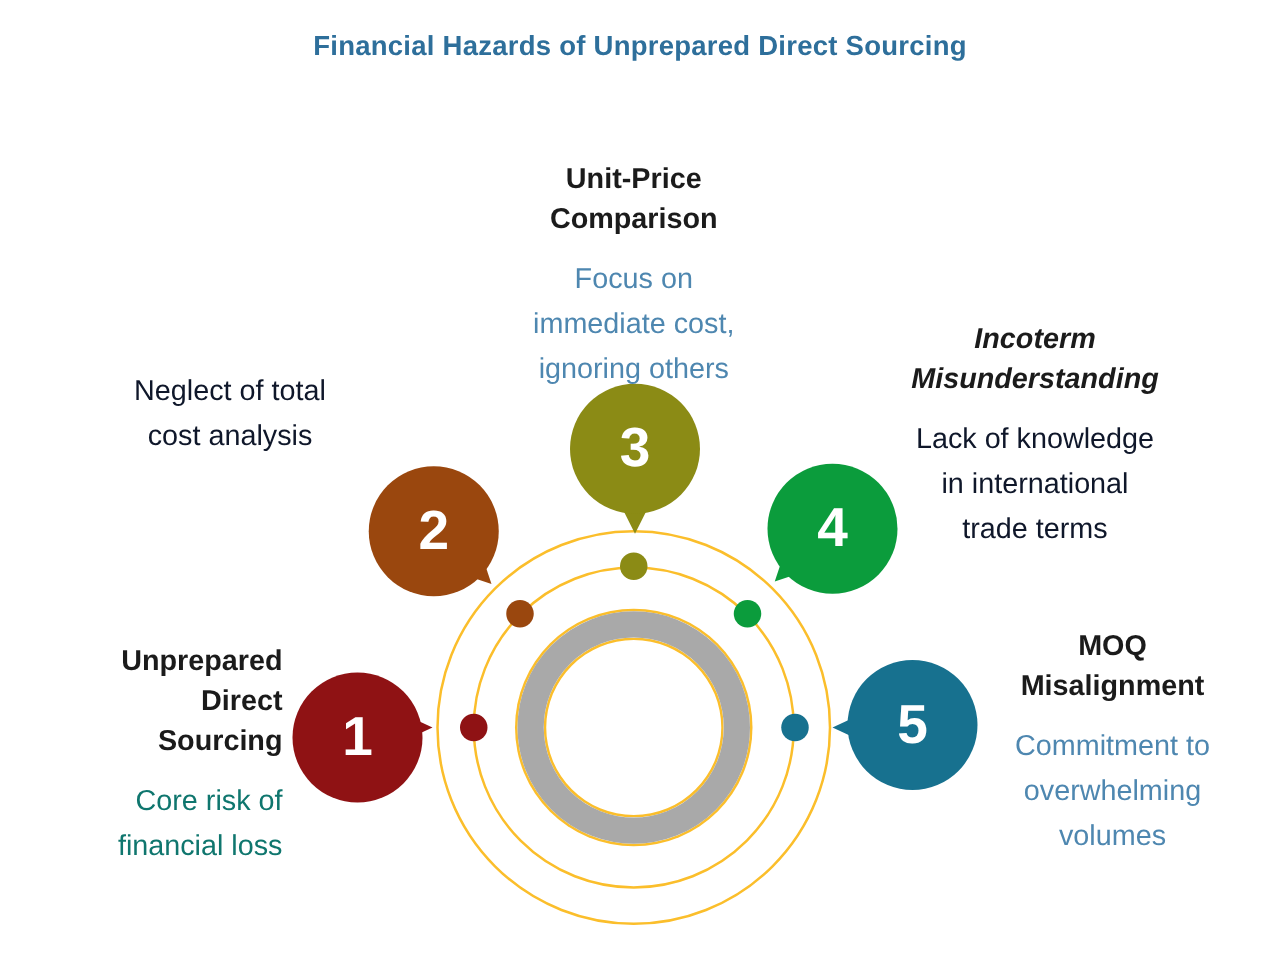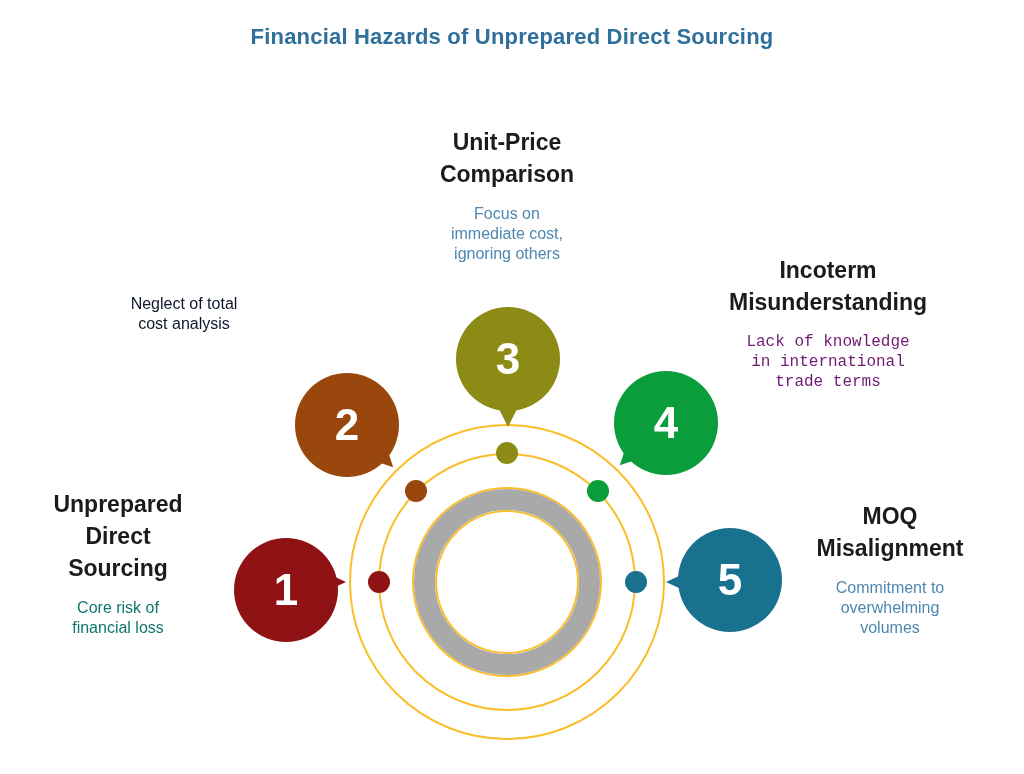--- a/index.html
+++ b/index.html
@@ -122,26 +122,26 @@
   }
   .label .heading {
     font-size: 23px;
     line-height: 32px;
     font-weight: 700;
     color: #1B1B1B;
     white-space: pre-line;
   }
   .label .description {
     margin-top: 14px;
-    font-size: 16px;
-    line-height: 20px;
+    font-size: 23px;
+    line-height: 36px;
     color: #4E87B0;
     white-space: pre-line;
   }
-  .label.l1 { left: 10px;  top: 488px; width: 216px; }
+  .label.l1 { left: 10px;  top: 512px; width: 216px; text-align: right; }
   .label.l2 { left: 34px;  top: 280px; width: 300px; }
   .label.l3 { left: 357px; top: 126px; width: 300px; }
   .label.l4 { left: 658px; top: 254px; width: 340px; }
   .label.l5 { left: 772px; top: 500px; width: 236px; }
 </style>
 </head>
 <body>
 
 <div class="canvas">
 
@@ -207,23 +207,23 @@
 
   <div class="label l3">
     <div class="heading" style="color: rgb(27, 27, 27);">Unit-Price
 Comparison</div>
     <div class="description" style="color: rgb(78, 135, 176);">Focus on
 immediate cost,
 ignoring others</div>
   </div>
 
   <div class="label l4">
-    <div class="heading" style="color: rgb(27, 27, 27);">Incoterm
+    <div class="heading" style="color: rgb(27, 27, 27); font-style: italic;">Incoterm
 Misunderstanding</div>
-    <div class="description" style="color: #701a75; font-family: Liberation Mono, monospace;">Lack of knowledge
+    <div class="description" style="color: #0f172a;">Lack of knowledge
 in international
 trade terms</div>
   </div>
 
   <div class="label l5">
     <div class="heading" style="color: rgb(27, 27, 27); text-align: center;">MOQ
 Misalignment</div>
     <div class="description" style="color: rgb(78, 135, 176);">Commitment to
 overwhelming
 volumes</div>

